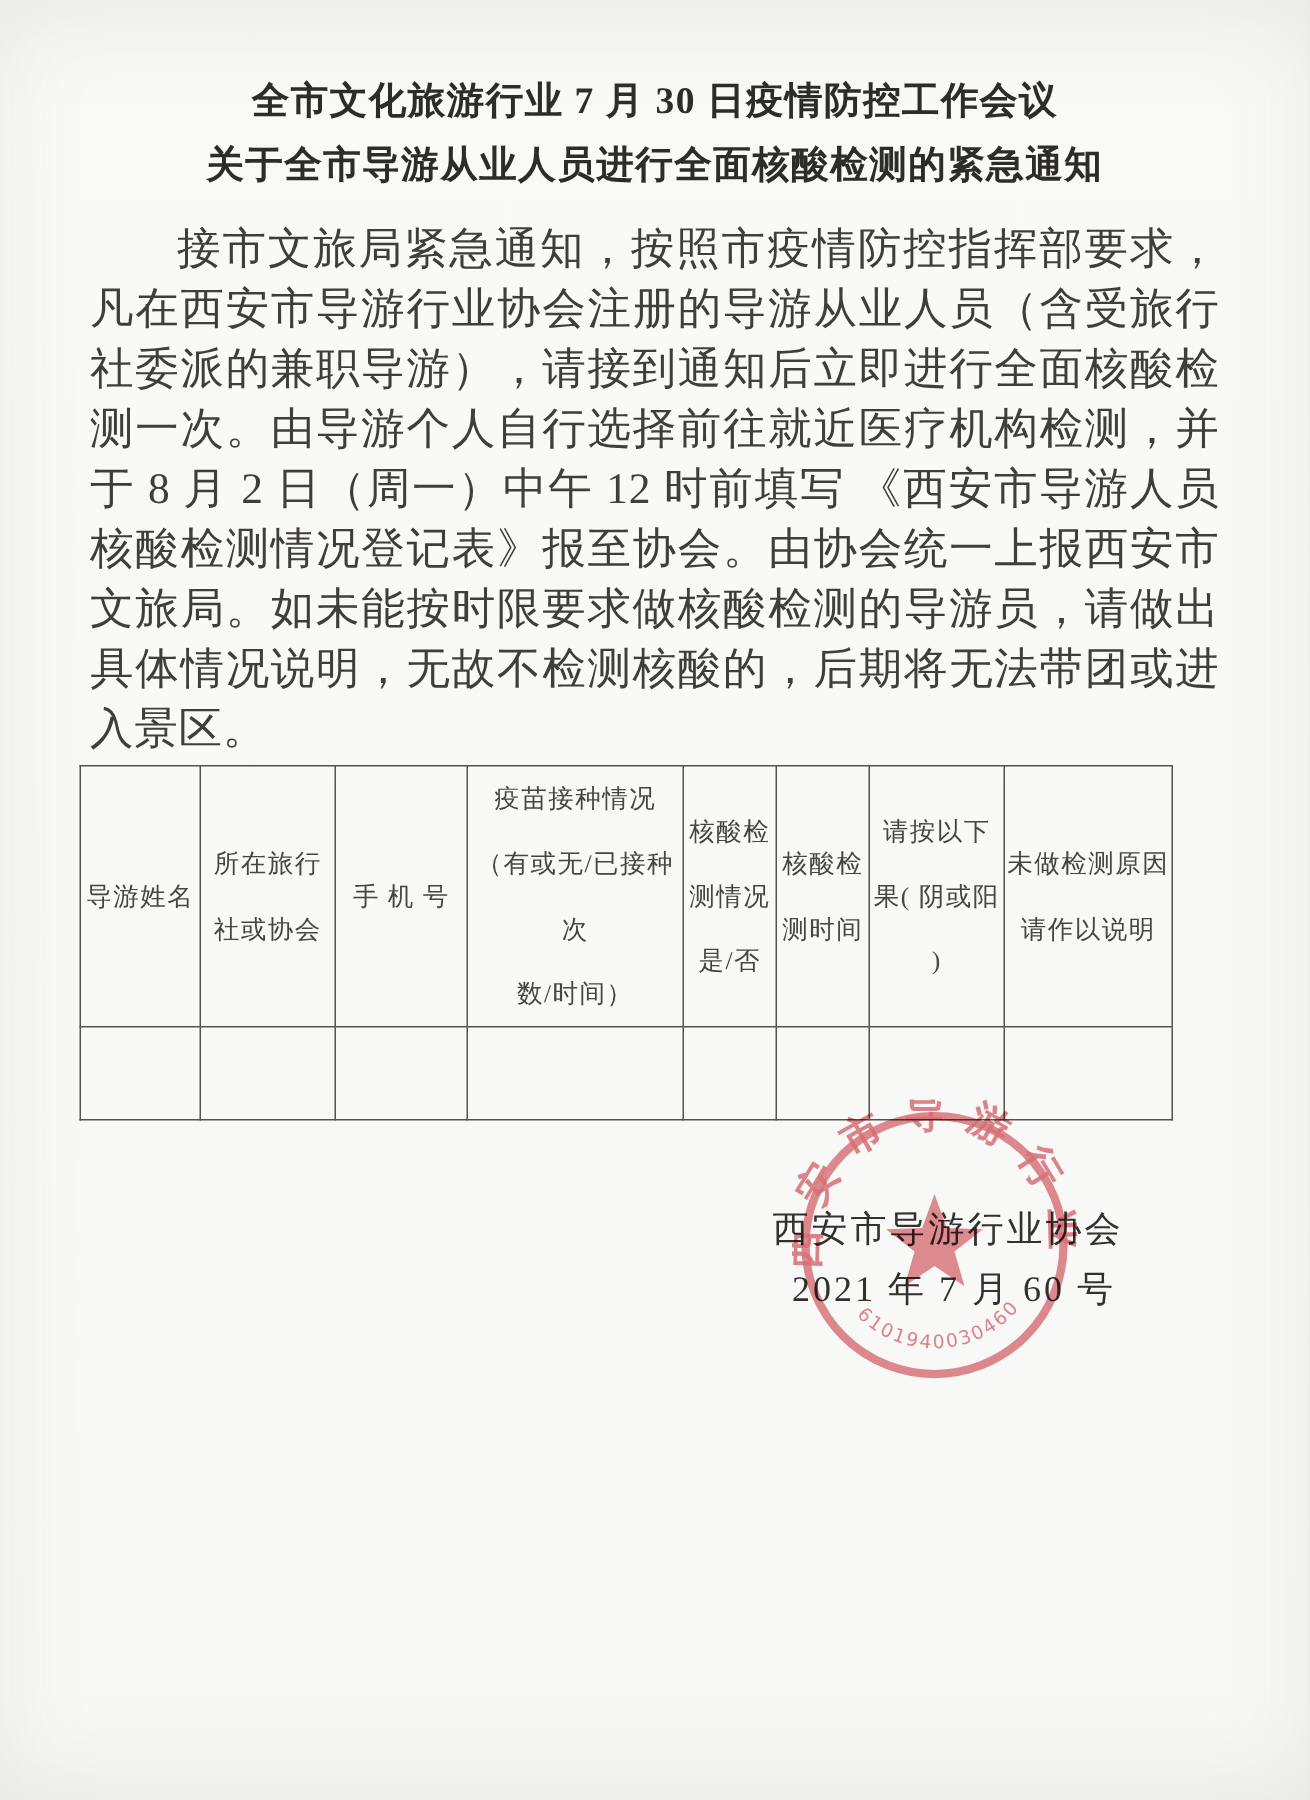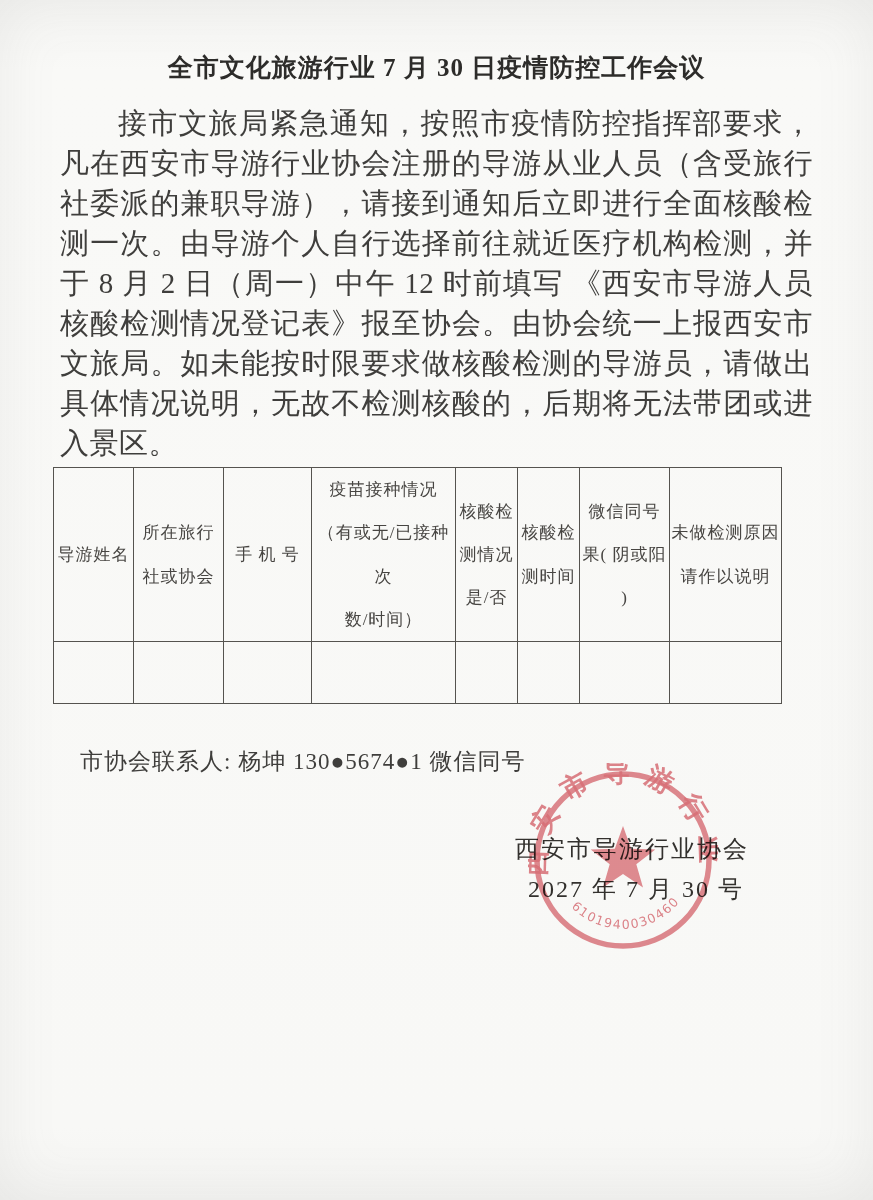--- a/index.html
+++ b/index.html
@@ -134,20 +134,21 @@
     opacity: 0.9;
   }
 </style>
 </head>
 <body>
 
 <div class="page">
   <div class="content">
 
     <div class="title-line">全市文化旅游行业 7 月 30 日疫情防控工作会议</div>
+    <div class="title-line">关于全市导游从业人员进行全面核酸检测的紧急通知</div>
 
 
     <div class="body-para">接市文旅局紧急通知，按照市疫情防控指挥部要求，凡在西安市导游行业协会注册的导游从业人员（含受旅行社委派的兼职导游），请接到通知后立即进行全面核酸检测一次。由导游个人自行选择前往就近医疗机构检测，并于 8 月 2 日（周一）中午 12 时前填写 《西安市导游人员核酸检测情况登记表》报至协会。由协会统一上报西安市文旅局。如未能按时限要求做核酸检测的导游员，请做出具体情况说明，无故不检测核酸的，后期将无法带团或进入景区。</div>
 
 
     <table class="reg-table">
       <tbody>
         <tr class="hdr-row">
           <td style="width:80px">
               <div class="th-inner">导游姓名</div>
@@ -167,21 +168,21 @@
           <td style="width:62px">
               <div class="th-inner">核酸检
 测情况
 是/否</div>
             </td>
           <td style="width:62px">
               <div class="th-inner">核酸检
 测时间</div>
             </td>
           <td style="width:90px">
-              <div class="th-inner">微信同号
+              <div class="th-inner">请按以下
 果( 阴或阳 )</div>
             </td>
           <td style="width:112px">
               <div class="th-inner">未做检测原因
 请作以说明</div>
             </td>
         </tr>
         <tr class="empty-row">
           <td></td>
           <td></td>
@@ -189,25 +190,24 @@
           <td></td>
           <td></td>
           <td></td>
           <td></td>
           <td></td>
         </tr>
       </tbody>
     </table>
 
 
-    <div class="contact-line">市协会联系人: 杨坤 130●5674●1 微信同号</div>
 
     <div class="signature-block">
       <div class="sig-org">西安市导游行业协会</div>
-      <div class="sig-date">2027 年 7 月 30 号</div>
+      <div class="sig-date">2021 年 7 月 60 号</div>
 
       <svg class="seal-svg" width="190" height="195" viewBox="0 0 190 195" xmlns="http://www.w3.org/2000/svg">
         <defs>
           <path id="sealArcTop" d="M 24,128 A 78,78 0 1 1 166,128" fill="none"></path>
           <path id="sealArcBottom" d="M 34,133 A 73,73 0 0 0 156,133" fill="none"></path>
         </defs>
         <circle cx="95" cy="97" r="86" fill="none" stroke="#d9616a" stroke-width="5.5" opacity="0.82"></circle>
         <polygon points="95,63 103.2,85.7 127.3,86.5 108.3,101.3 115,124.5 95,111 75,124.5 81.7,101.3 62.7,86.5 86.8,85.7" fill="#d9616a" opacity="0.8"></polygon>
         <text font-family="Liberation Serif, serif" font-size="27" font-weight="bold" fill="#d9616a" opacity="0.85" letter-spacing="13">
           <textPath href="#sealArcTop" startOffset="5%">西安市导游行业协会</textPath>

